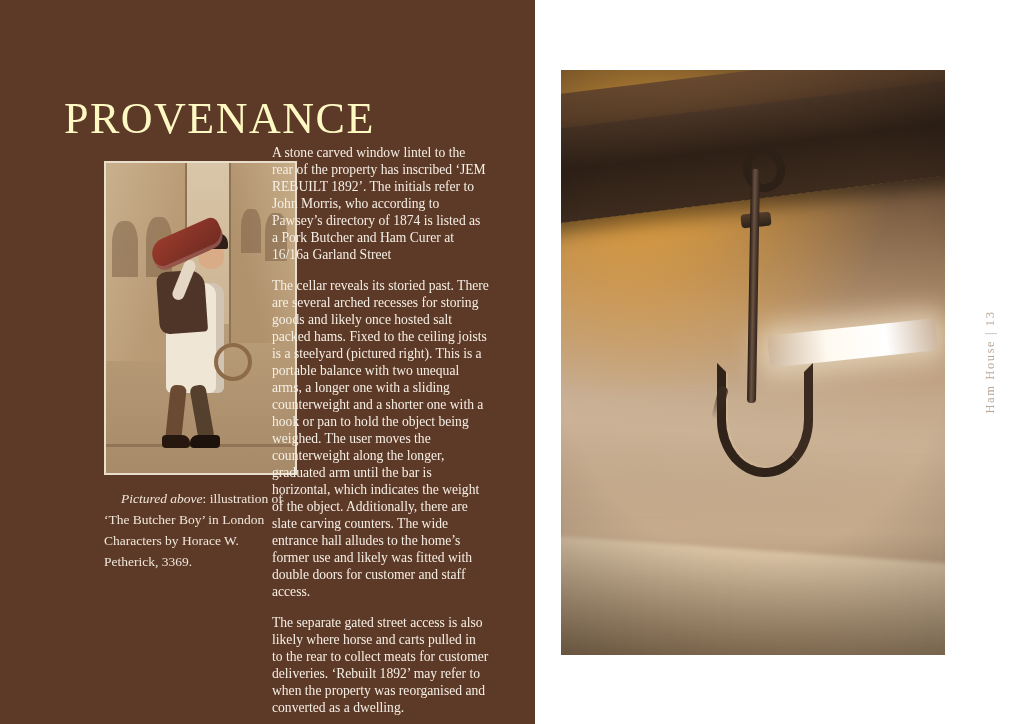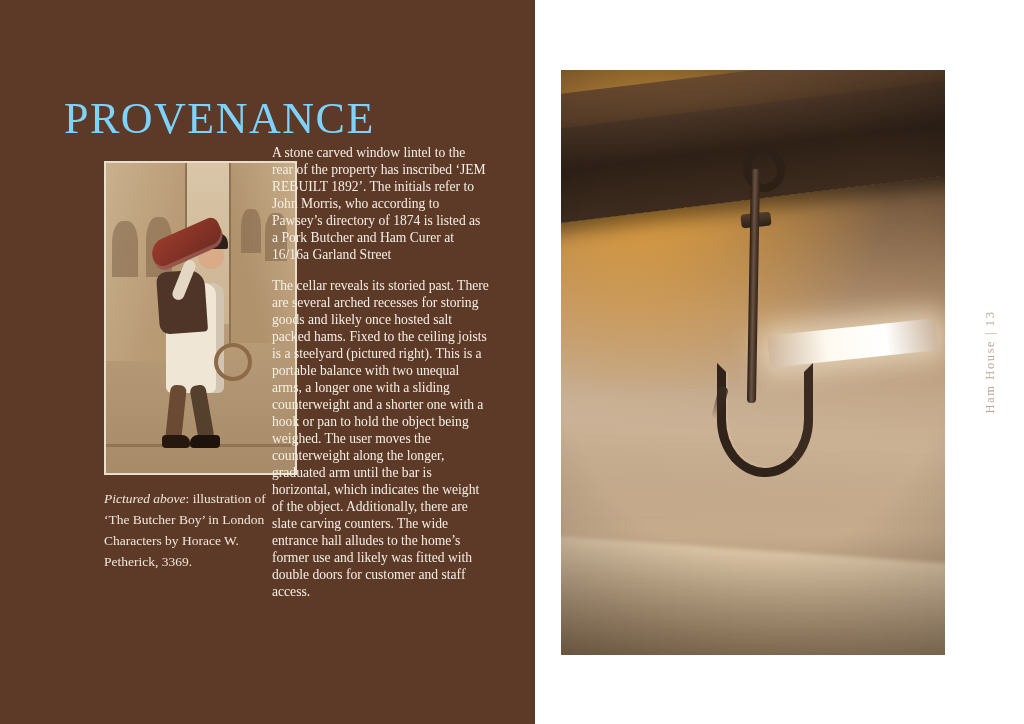--- a/index.html
+++ b/index.html
@@ -28,21 +28,21 @@
     height: 724px;
     background: #5d3a28;
   }
   #page-title {
     position: absolute;
     left: 64px;
     top: 68px;
     font-family: "Liberation Serif", serif;
     font-size: 44px;
     letter-spacing: 1.5px;
-    color: #7dd3fc;
+    color: #fef9c3;
     font-weight: 400;
     line-height: 1;
   }
   
   #illustration-figure {
     position: absolute;
     left: 64px;
     top: 145px;
     width: 189px;
   }
@@ -185,21 +185,21 @@
     position: absolute;
     left: 0; right: 0; bottom: 26px; height: 3px;
     background: #8a6e50; opacity: .8;
   }
   #illustration-caption {
     margin-top: 14px;
     color: #efe6d9;
     font-size: 13.5px;
     line-height: 1.55;
   }
-  #illustration-caption .cap-em { font-style: italic; }
+  #illustration-caption .cap-em { font-style: italic; margin-left: 17px; }
 
   
   #body-column {
     position: absolute;
     left: 272px;
     top: 145px;
     width: 232px;
     color: #f6efe5;
     font-size: 13.6px;
     line-height: 1.25;
@@ -362,20 +362,21 @@
         <div class="ill-hoop"></div>
       </div>
       <figcaption id="illustration-caption">
         <span class="cap-em">Pictured above</span><span>: illustration of ‘The Butcher Boy’ in London Characters by Horace W. Petherick, 3369.</span>
       </figcaption>
     </figure>
 
     <div id="body-column">
       <p>A stone carved window lintel to the rear of the property has inscribed ‘JEM REBUILT 1892’. The initials refer to John Morris, who according to Pawsey’s directory of 1874 is listed as a Pork Butcher and Ham Curer at 16/16a Garland Street</p>
       <p><span>The cellar reveals its storied past. There are several arched recesses for storing goods and likely once hosted salt packed hams. Fixed to the ceiling joists is a steelyard (</span><span class="em">pictured right</span><span>). This is a portable balance with two unequal arms, a longer one with a sliding counterweight and a shorter one with a hook or pan to hold the object being weighed. The user moves the counterweight along the longer, graduated arm until the bar is horizontal, which indicates the weight of the object. Additionally, there are slate carving counters. The wide entrance hall alludes to the home’s former use and likely was fitted with double doors for customer and staff access.</span></p>
+      <p>The separate gated street access is also likely where horse and carts pulled in to the rear to collect meats for customer deliveries. ‘Rebuilt 1892’ may refer to when the property was reorganised and converted as a dwelling.</p>
     </div>
 
   </div>
 
   <div id="photo-frame">
     <div class="ph-bg"></div>
     <div class="ph-wall"></div>
     <div class="ph-floor"></div>
     <div class="ph-light"></div>
     <div class="ph-joist2"></div>

